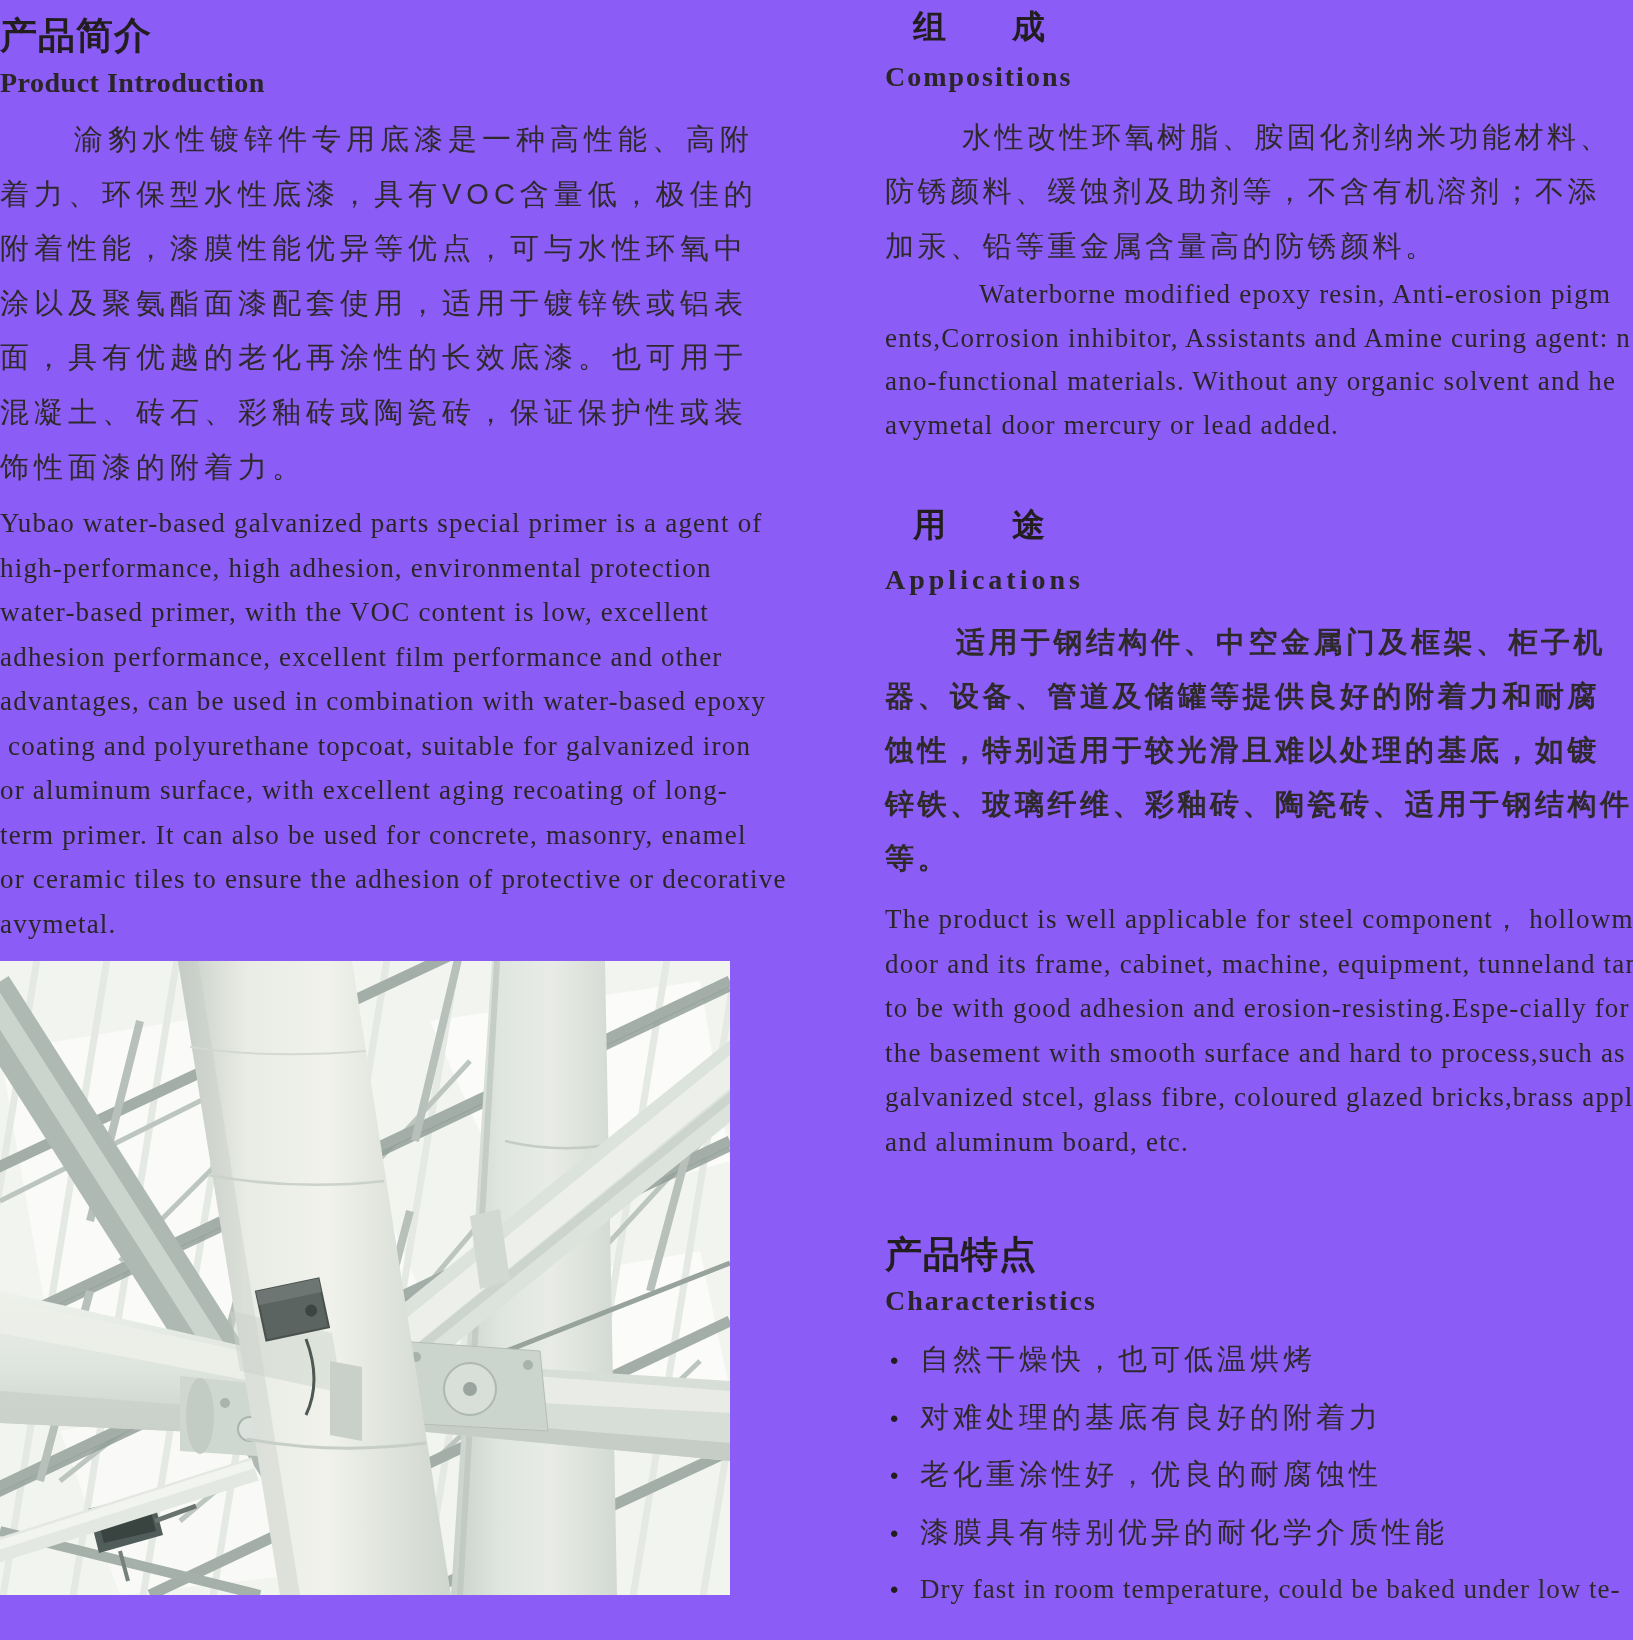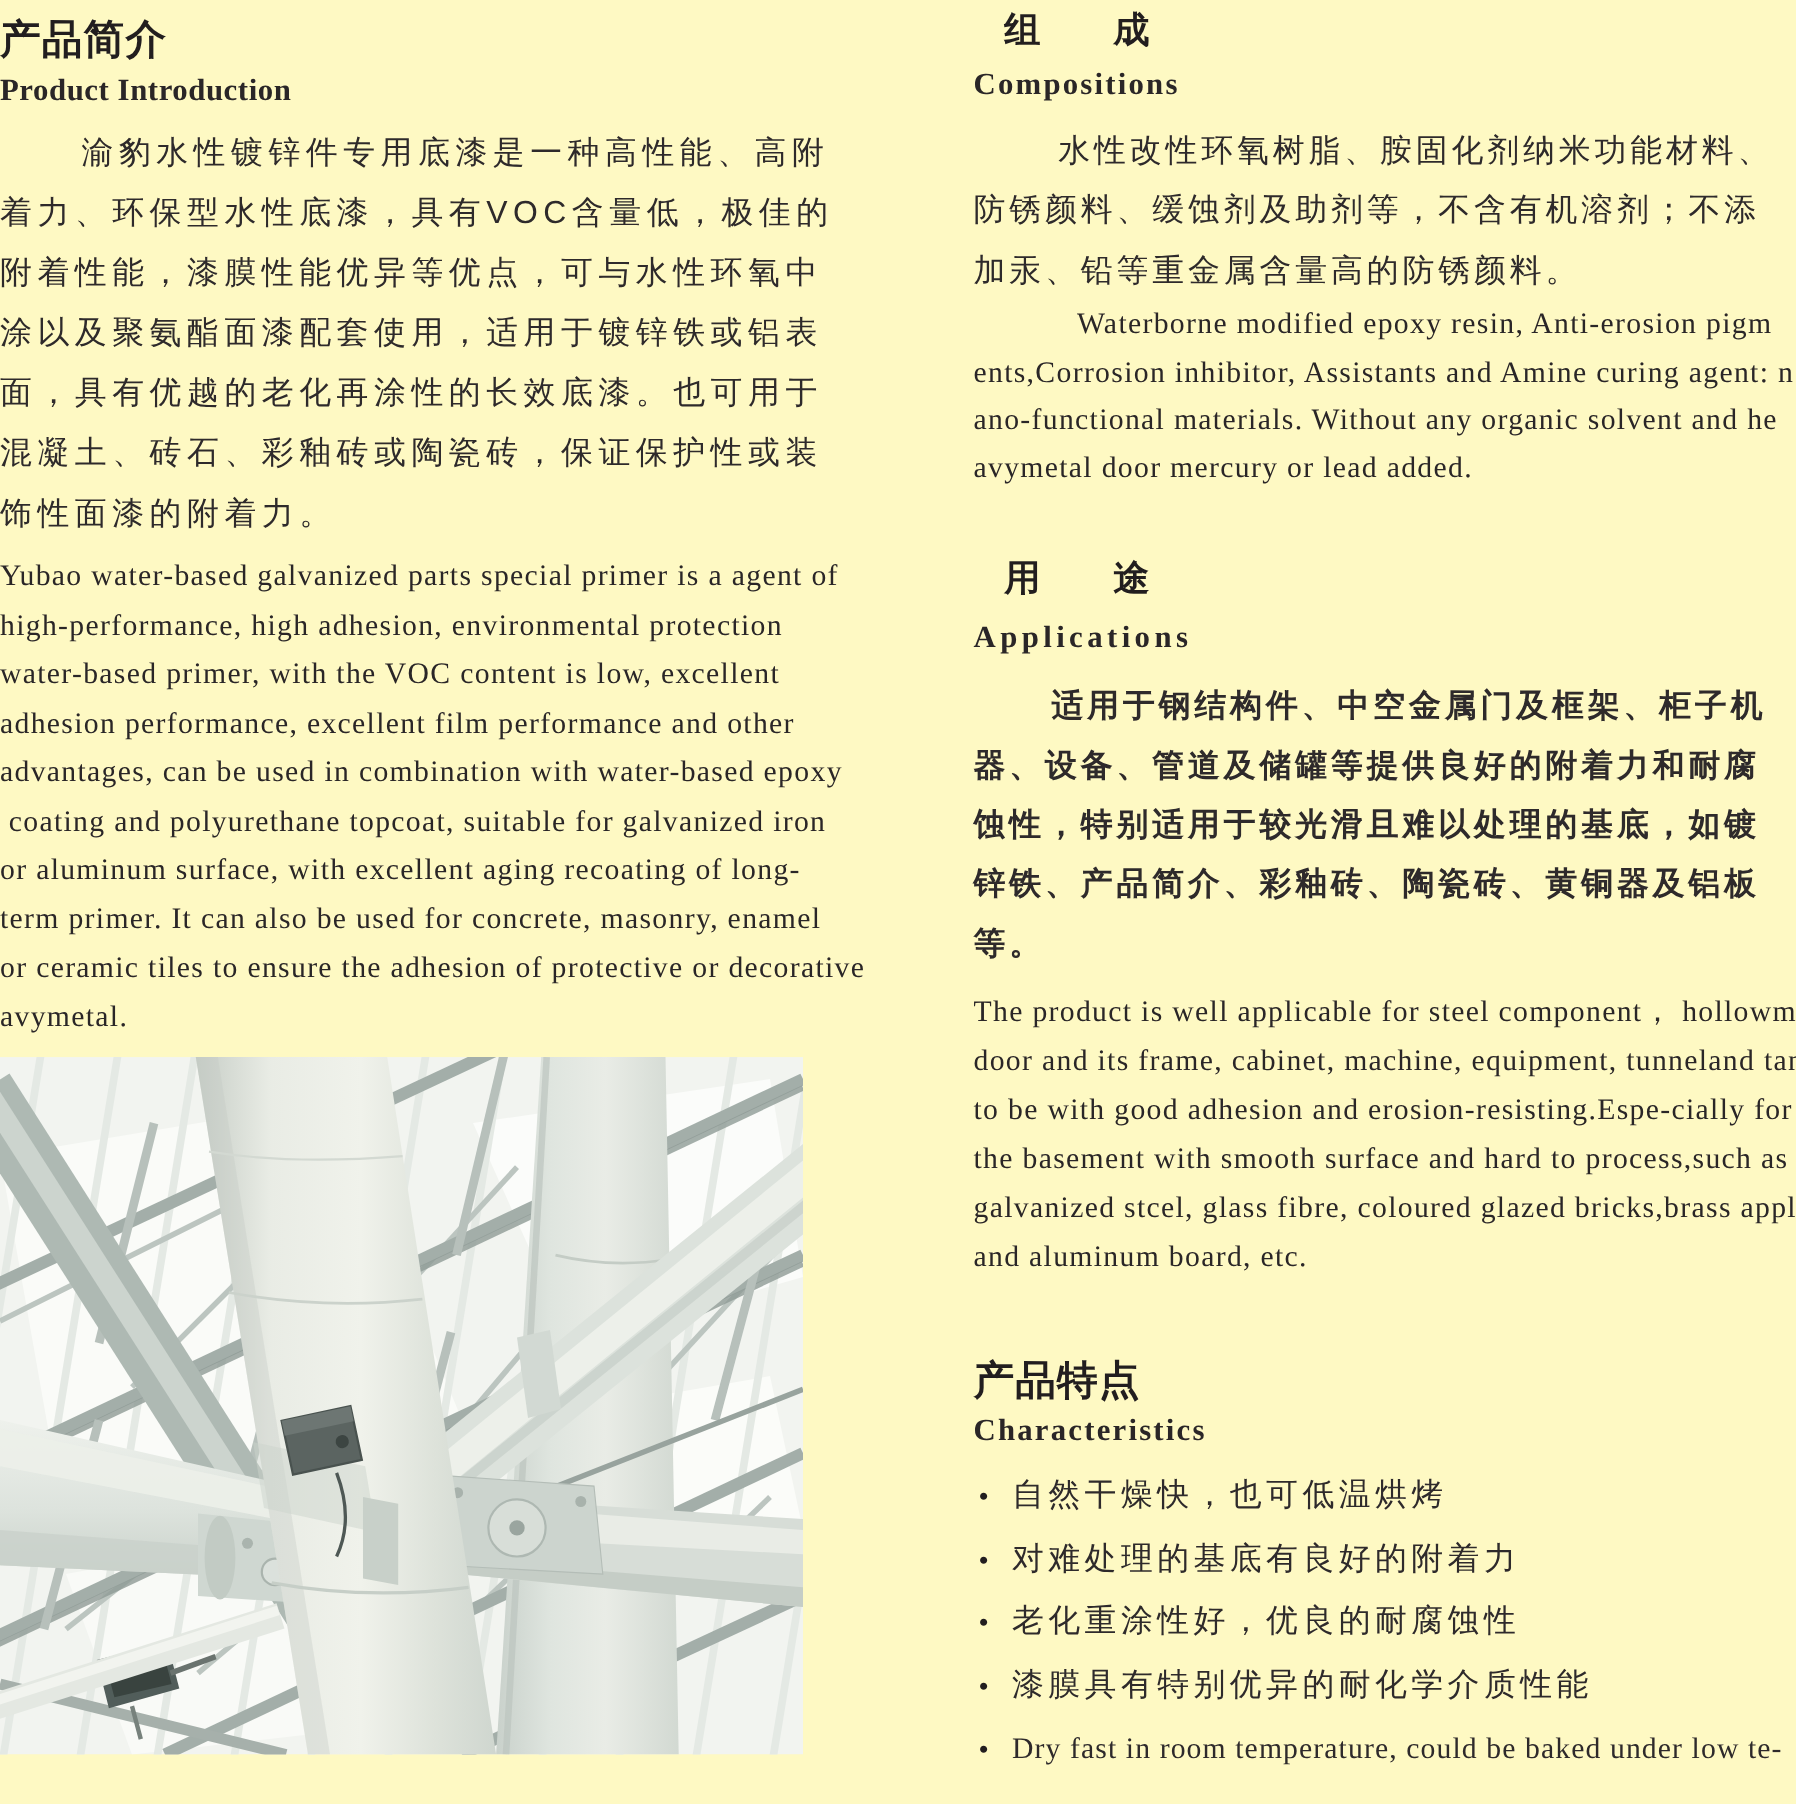--- a/index.html
+++ b/index.html
@@ -1,16 +1,16 @@
 <!DOCTYPE html>
 <html><head>
 <meta charset="utf-8">
 <style>
   html,body{margin:0;padding:0;background:#ffffff;}
-  #page{position:relative;width:1633px;height:1640px;background:#fef9c3;overflow:hidden;
+  #page{position:relative;width:1633px;height:1640px;background:#8b5cf6;overflow:hidden;
         color:#272325;font-family:"Liberation Sans",sans-serif;}
   .abs{position:absolute;}
   
   .h-cjk-big{font-size:37px;font-weight:700;line-height:48px;letter-spacing:1px;color:#221e1f;}
   .h-cjk{font-size:33px;font-weight:700;line-height:44px;color:#221e1f;margin-left:28px;}
   .h-serif{font-family:"Liberation Serif",serif;font-size:28px;line-height:34px;letter-spacing:2px;color:#2a2627;font-weight:bold;}
   .ls4{letter-spacing:4px;}
   
   .cn{font-size:29px;color:#2e2a2b;}
   .cn .ln{display:block;line-height:54.6px;letter-spacing:5px;white-space:nowrap;}
@@ -217,21 +217,21 @@
     <span class="ln">avymetal door mercury or lead added.</span>
   </div>
 
   <div class="abs h-cjk" style="left:885px;top:503px;text-align:right;">用　　途</div>
   <div class="abs h-serif ls4" style="left:885px;top:563px;">Applications</div>
 
   <div class="abs cn cn-apps" style="left:885px;top:615px;width:730px;font-weight:bold;">
     <span class="ln ind71">适用于钢结构件、中空金属门及框架、柜子机</span>
     <span class="ln">器、设备、管道及储罐等提供良好的附着力和耐腐</span>
     <span class="ln">蚀性，特别适用于较光滑且难以处理的基底，如镀</span>
-    <span class="ln">锌铁、产品简介、彩釉砖、陶瓷砖、黄铜器及铝板</span>
+    <span class="ln">锌铁、玻璃纤维、彩釉砖、陶瓷砖、适用于钢结构件</span>
     <span class="ln">等。</span>
   </div>
 
   <div class="abs en" style="left:885px;top:897px;width:730px;">
     <span class="ln">The product is well applicable for steel component， hollowmetal</span>
     <span class="ln">door and its frame, cabinet, machine, equipment, tunneland tank,</span>
     <span class="ln">to be with good adhesion and erosion-resisting.Espe-cially for</span>
     <span class="ln">the basement with smooth surface and hard to process,such as</span>
     <span class="ln">galvanized stcel, glass fibre, coloured glazed bricks,brass appliance</span>
     <span class="ln">and aluminum board, etc.</span>

